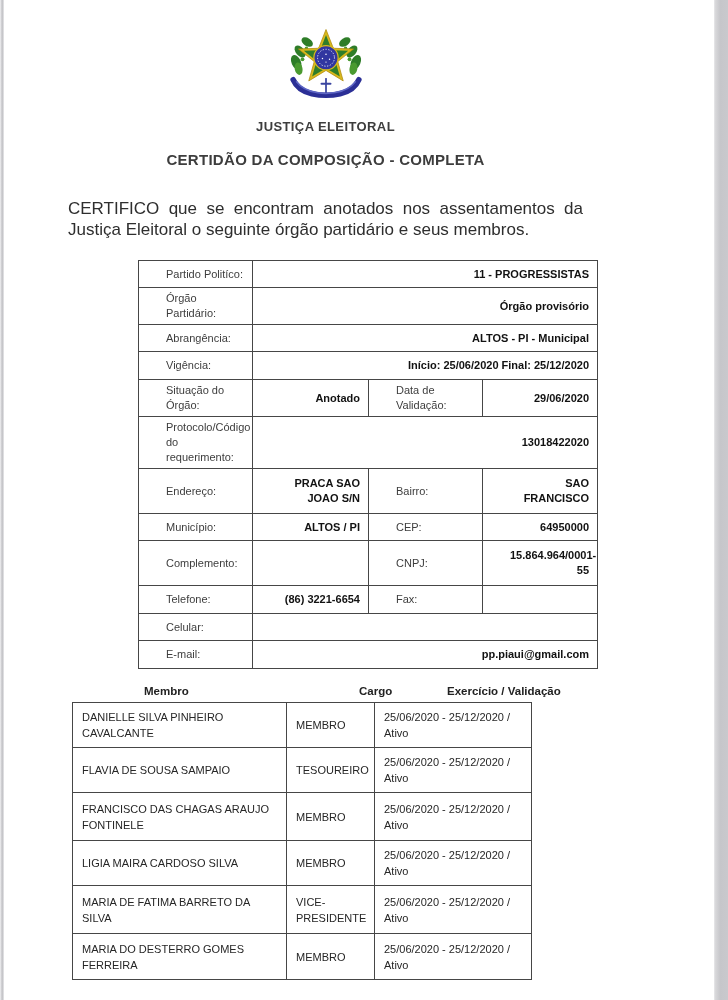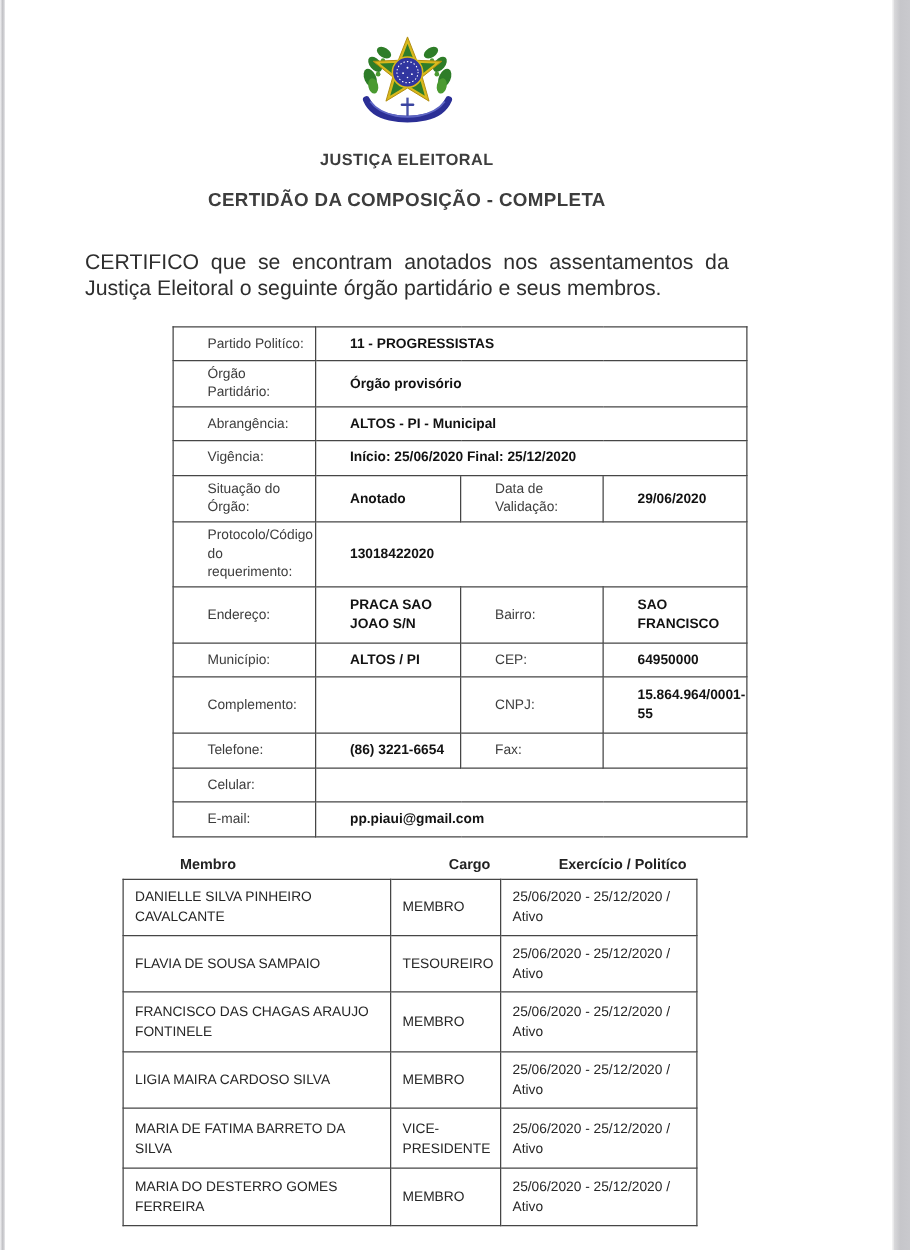--- a/index.html
+++ b/index.html
@@ -37,31 +37,31 @@
 
   table{border-collapse:collapse;table-layout:fixed;}
   .info-table{margin:20px 0 0 134px;width:459px;}
   .info-table td{
     border:1.4px solid #464646;
     font-size:11px;vertical-align:middle;
     padding:3px 8px 3px 27px;line-height:15px;
     overflow:hidden;
   }
   td.lbl{color:#3d3d3d;font-weight:normal;}
-  td.val{color:#121212;font-weight:bold;}
+  td.val{color:#121212;font-weight:bold;text-align:right;}
 
   .members-header{
     margin:16px 0 0 134px;width:459px;display:flex;
     font-size:11.5px;font-weight:bold;color:#222;
   }
   .mh-membro{width:214px;padding-left:6px;box-sizing:border-box;}
   .mh-cargo{width:88px;padding-left:7px;box-sizing:border-box;}
   .mh-exercicio{width:157px;padding-left:7px;box-sizing:border-box;}
 
-  .members-table{margin:5px 0 0 94px;width:459px;}
+  .members-table{margin:5px 0 0 68px;width:459px;}
   .members-table td{
     border:1.4px solid #464646;
     font-size:11px;color:#262626;vertical-align:middle;
     padding:3px 7px 3px 9px;line-height:16px;
   }
 </style>
 </head>
 <body>
 
 <div class="edge-left"></div>
@@ -178,21 +178,21 @@
     <tr style="height:28px">
       <td class="lbl">E-mail:</td>
       <td class="val" colspan="3">pp.piaui@gmail.com</td>
     </tr>
   </tbody>
     </table>
 
   <div class="members-header">
     <span class="mh-membro">Membro</span>
     <span class="mh-cargo">Cargo</span>
-    <span class="mh-exercicio">Exercício / Politíco</span>
+    <span class="mh-exercicio">Exercício / Validação</span>
   </div>
 
   <table class="members-table">
     <colgroup>
         <col style="width:214px">
         <col style="width:88px">
         <col style="width:157px">
       </colgroup>
     <tbody>
         <tr style="height:45px">

